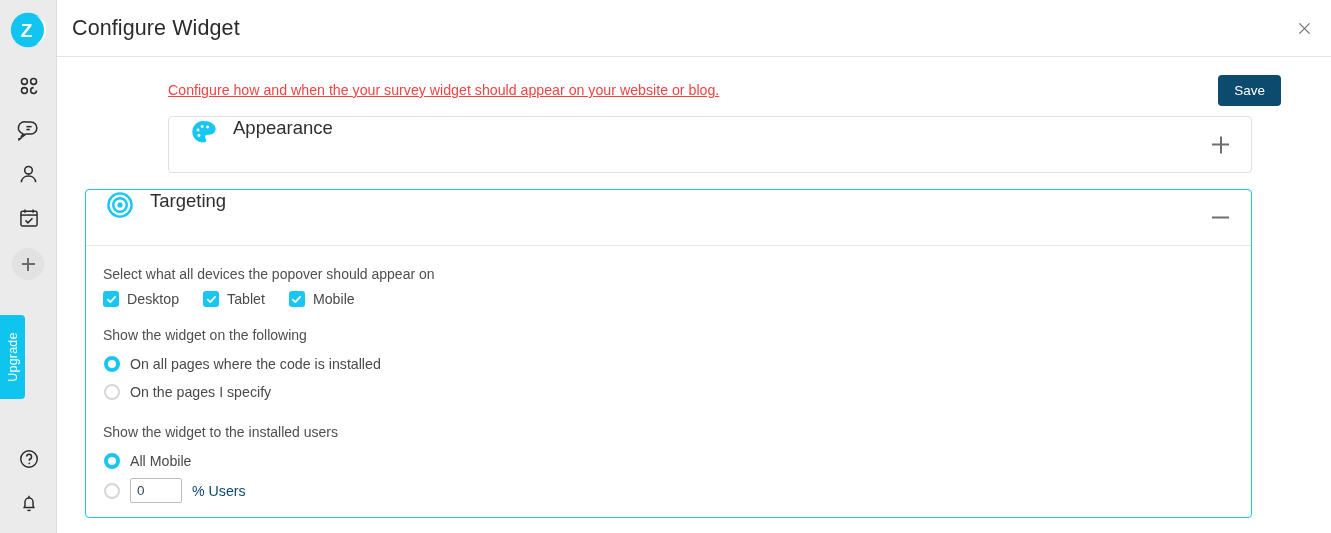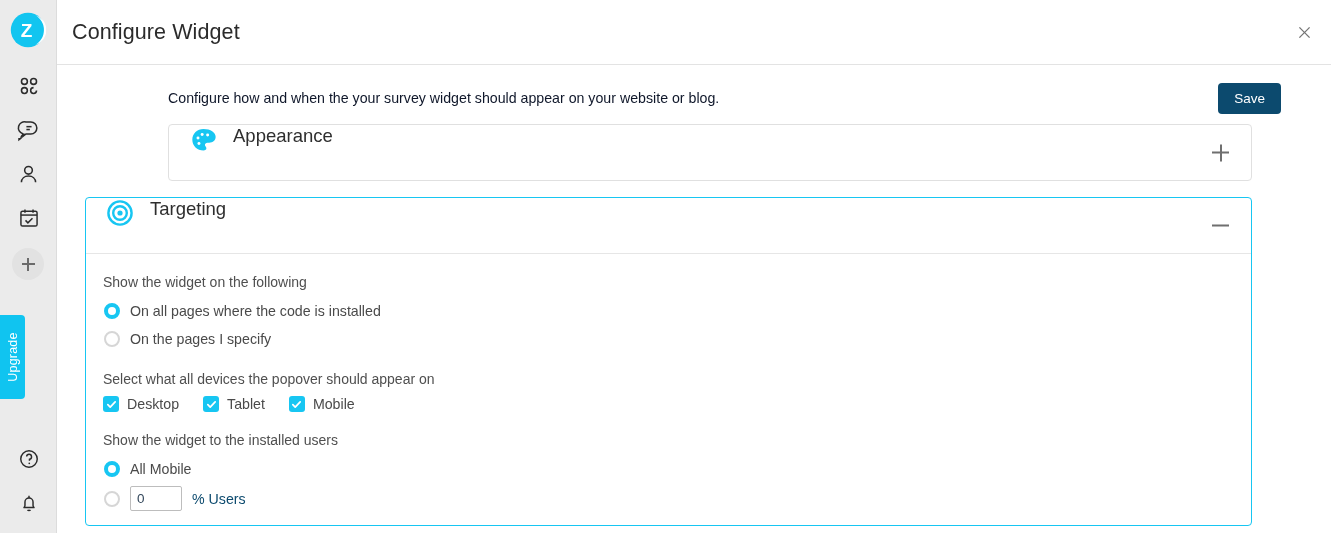--- a/index.html
+++ b/index.html
@@ -57,21 +57,21 @@
     font-size: 12.5px;
     letter-spacing: 0.2px;
   }
   .bottom-icons { position: absolute; left: 0; bottom: 8px; width: 57px; }
   .bottom-icons .nav-item { height: 44px; }
 
   
   .main { flex: 1 1 auto; height: 533px; position: relative; background: #fff; }
 
   .topbar {
-    height: 65px;
+    height: 57px;
     border-bottom: 1px solid #e3e3e3;
     display: flex; align-items: center;
     position: relative;
     background: #fff;
   }
   .page-title {
     margin-left: 15px;
     font-size: 21.5px;
     color: #2b2b2b;
     font-weight: 400;
@@ -86,21 +86,21 @@
   .close-btn svg { display: block; }
 
   .content { padding: 0; position: relative; }
 
   .desc-row {
     display: flex; align-items: center; justify-content: space-between;
     margin: 0 50px 0 111px;
     padding-top: 20px;
     height: 46px;
   }
-  .desc-text { font-size: 14.2px; color: #0f172a; }
+  .desc-text { font-size: 14.2px; color: #ef4444; text-decoration: underline; }
   .save-btn {
     background: #0c4a6e;
     color: #fff;
     border: none;
     border-radius: 4px;
     font-size: 13.5px;
     padding: 8px 16px;
     cursor: pointer;
     font-family: inherit;
   }
@@ -312,34 +312,20 @@
           </div>
           <div class="card-title">Targeting</div>
           <div class="toggle-sign">
             <span class="h"></span>
           </div>
         </div>
 
         <div class="card-body">
 
           <div class="section">
-            <div class="section-label">Show the widget on the following</div>
-
-            <label class="radio-row">
-              <span class="radio on"></span>
-              <span class="radio-label">On all pages where the code is installed</span>
-            </label>
-
-            <label class="radio-row">
-              <span class="radio"></span>
-              <span class="radio-label">On the pages I specify</span>
-            </label>
-          </div>
-
-          <div class="section">
             <div class="section-label">Select what all devices the popover should appear on</div>
             <div class="checkbox-row">
 
               <label class="cb-item">
                 <span class="cb">
                   <svg width="11" height="11" viewBox="0 0 12 12">
                     <path d="M2 6.2 L4.6 8.8 L10 3.2" stroke="#ffffff" stroke-width="1.9" fill="none" stroke-linecap="round" stroke-linejoin="round"></path>
                   </svg>
                 </span>
                 <span class="cb-label">Desktop</span>
@@ -358,20 +344,34 @@
                 <span class="cb">
                   <svg width="11" height="11" viewBox="0 0 12 12">
                     <path d="M2 6.2 L4.6 8.8 L10 3.2" stroke="#ffffff" stroke-width="1.9" fill="none" stroke-linecap="round" stroke-linejoin="round"></path>
                   </svg>
                 </span>
                 <span class="cb-label">Mobile</span>
               </label>
             </div>
           </div>
 
+          <div class="section">
+            <div class="section-label">Show the widget on the following</div>
+
+            <label class="radio-row">
+              <span class="radio on"></span>
+              <span class="radio-label">On all pages where the code is installed</span>
+            </label>
+
+            <label class="radio-row">
+              <span class="radio"></span>
+              <span class="radio-label">On the pages I specify</span>
+            </label>
+          </div>
+
           <div class="section users">
             <div class="section-label">Show the widget to the installed users</div>
 
             <label class="radio-row">
               <span class="radio on"></span>
               <span class="radio-label">All Mobile</span>
             </label>
 
             <div class="pct-row">
               <span class="radio"></span>

